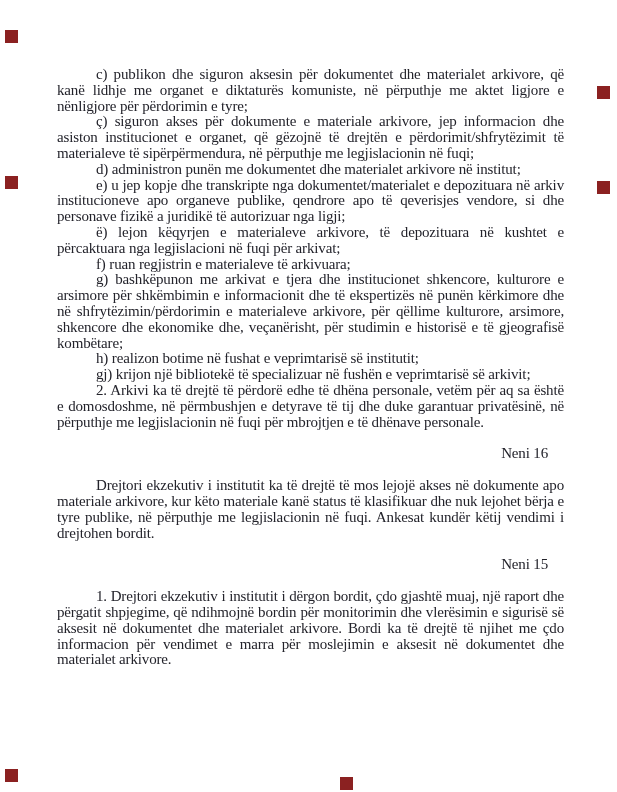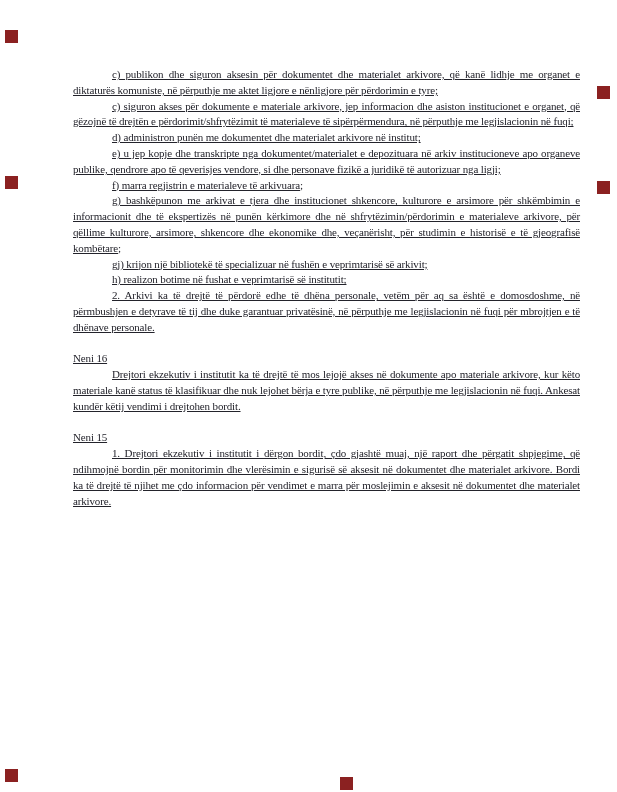--- a/index.html
+++ b/index.html
@@ -10,36 +10,35 @@
     overflow: hidden;
     font-family: "Liberation Serif", "DejaVu Serif", serif;
   }
   .page {
     position: absolute; inset: 0;
     width: 617px; height: 792px;
     background: #ffffff;
   }
   .text-block {
     position: absolute;
-    left: 73px; top: 67px;
+    left: 57px; top: 67px;
     width: 507px;
     color: #23232b;
-    font-size: 11px;
+    font-size: 15px;
     line-height: 15.8px;
     letter-spacing: -0.15px;
     text-align: justify;
-    text-decoration: underline;
   }
   .para {
     margin: 0;
     text-indent: 39px;
   }
   .center {
-    margin: 0;
-    text-align: left;
+    margin: 16px;
+    text-align: right;
     text-indent: 0;
   }
   .bold { font-weight: bold; }
   .mb-1 { margin-bottom: 15.8px; }
   .mb-2 { margin-bottom: 31.6px; }
   .marker {
     position: absolute;
     width: 13px; height: 13px;
     background: #8b2121;
   }
@@ -53,24 +52,25 @@
 </head>
 <body>
 
 <div class="page">
 
   <main class="text-block">
     <p class="para">c) publikon dhe siguron aksesin për dokumentet dhe materialet arkivore, që kanë lidhje me organet e diktaturës komuniste, në përputhje me aktet ligjore e nënligjore për përdorimin e tyre;</p>
     <p class="para">ç) siguron akses për dokumente e materiale arkivore, jep informacion dhe asiston institucionet e organet, që gëzojnë të drejtën e përdorimit/shfrytëzimit të materialeve të sipërpërmendura, në përputhje me legjislacionin në fuqi;</p>
     <p class="para">d) administron punën me dokumentet dhe materialet arkivore në institut;</p>
     <p class="para">e) u jep kopje dhe transkripte nga dokumentet/materialet e depozituara në arkiv institucioneve apo organeve publike, qendrore apo të qeverisjes vendore, si dhe personave fizikë a juridikë të autorizuar nga ligji;</p>
-    <p class="para">f) marra regjistrin e materialeve të arkivuara;</p>
+    <p class="para">ë) lejon këqyrjen e materialeve arkivore, të depozituara në kushtet e përcaktuara nga legjislacioni në fuqi për arkivat;</p>
+    <p class="para">f) ruan regjistrin e materialeve të arkivuara;</p>
     <p class="para">g) bashkëpunon me arkivat e tjera dhe institucionet shkencore, kulturore e arsimore për shkëmbimin e informacionit dhe të ekspertizës në punën kërkimore dhe në shfrytëzimin/përdorimin e materialeve arkivore, për qëllime kulturore, arsimore, shkencore dhe ekonomike dhe, veçanërisht, për studimin e historisë e të gjeografisë kombëtare;</p>
+    <p class="para">h) realizon botime në fushat e veprimtarisë së institutit;</p>
     <p class="para">gj) krijon një bibliotekë të specializuar në fushën e veprimtarisë së arkivit;</p>
-    <p class="para">h) realizon botime në fushat e veprimtarisë së institutit;</p>
     <p class="para mb-1">2. Arkivi ka të drejtë të përdorë edhe të dhëna personale, vetëm për aq sa është e domosdoshme, në përmbushjen e detyrave të tij dhe duke garantuar privatësinë, në përputhje me legjislacionin në fuqi për mbrojtjen e të dhënave personale.</p>
 
     <p class="center">Neni 16</p>
     <p class="para mb-1">Drejtori ekzekutiv i institutit ka të drejtë të mos lejojë akses në dokumente apo materiale arkivore, kur këto materiale kanë status të klasifikuar dhe nuk lejohet bërja e tyre publike, në përputhje me legjislacionin në fuqi. Ankesat kundër këtij vendimi i drejtohen bordit.</p>
 
     <p class="center">Neni 15</p>
     <p class="para">1. Drejtori ekzekutiv i institutit i dërgon bordit, çdo gjashtë muaj, një raport dhe përgatit shpjegime, që ndihmojnë bordin për monitorimin dhe vlerësimin e sigurisë së aksesit në dokumentet dhe materialet arkivore. Bordi ka të drejtë të njihet me çdo informacion për vendimet e marra për moslejimin e aksesit në dokumentet dhe materialet arkivore.</p>
   </main>
 
   <div class="marker m1"></div>

